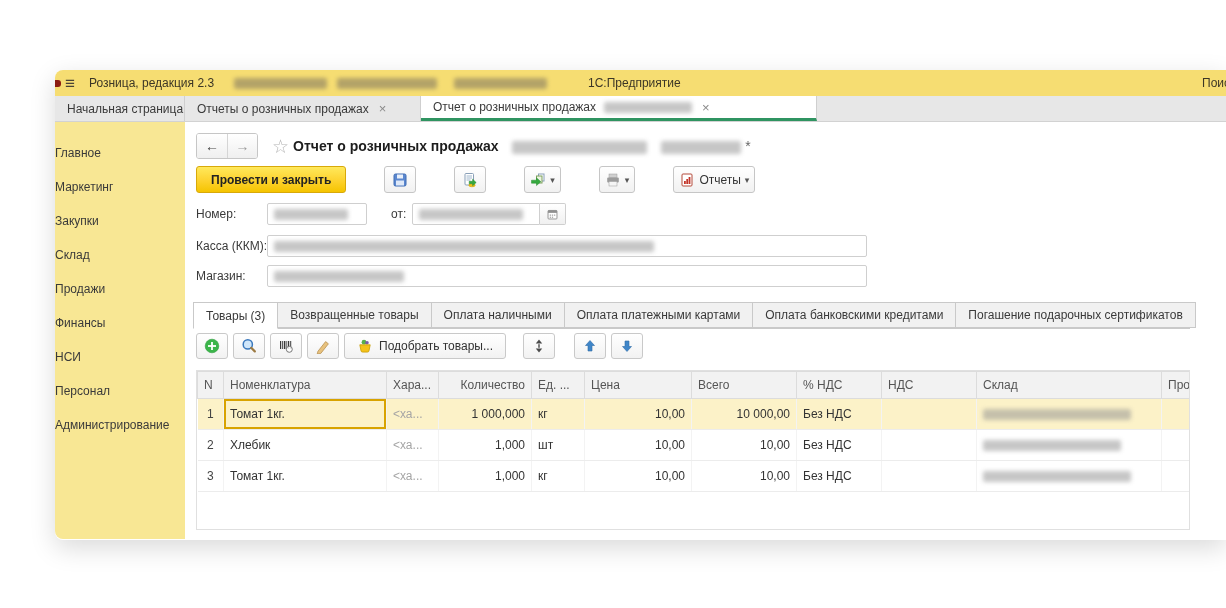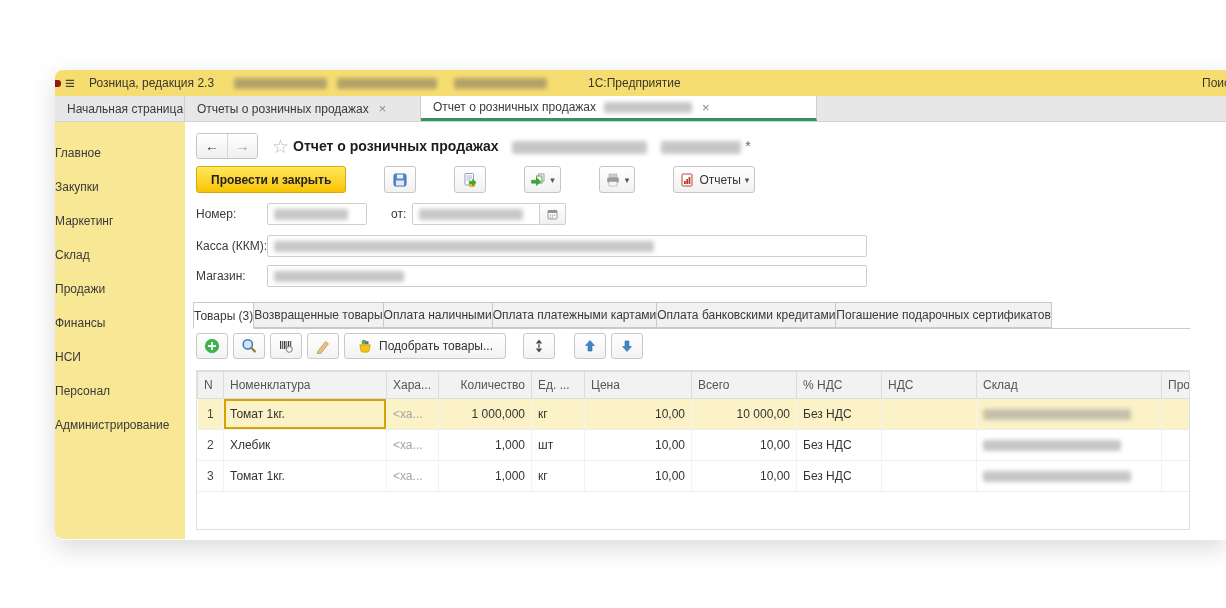--- a/index.html
+++ b/index.html
@@ -56,21 +56,21 @@
   .row-num { left:11px; top:81px; } .row-kkm { left:11px; top:113px; } .row-mag { left:11px; top:143px; }
   .flabel { width:71px; flex:none; color:#3a3a3a; }
   .input { height:22px; border:1px solid #cfcfcf; border-radius:2px; background:#fff;
            display:inline-flex; align-items:center; padding:0 6px; cursor:text; }
   .calbtn { height:22px; width:26px; border:1px solid #cfcfcf; border-left:none; border-radius:0 2px 2px 0;
             background:linear-gradient(#fff,#f0f0f0); display:inline-flex; align-items:center; justify-content:center; cursor:pointer; }
   .date-input { border-radius:2px 0 0 2px; }
   
   .doctabs { position:absolute; left:8px; top:180px; width:997px; height:27px; display:flex;
              align-items:flex-end; border-bottom:1px solid #c9c9c9; }
-  .dtab { height:26px; display:flex; align-items:center; padding:0 0; background:#f1f1f1;
+  .dtab { height:26px; display:flex; align-items:center; padding:0 12px; background:#f1f1f1;
           border:1px solid #c9c9c9; margin-right:-1px; color:#3a3a3a; cursor:pointer; white-space:nowrap; }
   .dtab.active { background:#fff; border-bottom:1px solid #fff; margin-bottom:-1px; height:27px; }
   
   .row-tool { left:11px; top:211px; }
   .tbtn { height:26px; min-width:32px; padding:0 6px; display:inline-flex; align-items:center; justify-content:center;
           gap:6px; background:linear-gradient(#fff,#f2f2f2); border:1px solid #c9c9c9; border-radius:3px;
           margin-right:5px; cursor:pointer; }
   .gap12 { margin-left:12px; } .gap16 { margin-left:14px; }
   
   .table-zone { position:absolute; left:11px; top:248px; width:994px; height:160px;
@@ -122,22 +122,22 @@
         <span>Отчет о розничных продажах</span>
         <span class="blur" style="width:88px"></span>
         <span class="close">×</span>
       </div>
     </div>
 
     <div class="appbody">
 
       <div class="sidebar">
         <div class="side-item">Главное</div>
+        <div class="side-item">Маркетинг</div>
         <div class="side-item">Закупки</div>
-        <div class="side-item">Маркетинг</div>
         <div class="side-item">Склад</div>
         <div class="side-item">Продажи</div>
         <div class="side-item">Финансы</div>
         <div class="side-item">НСИ</div>
         <div class="side-item">Персонал</div>
         <div class="side-item">Администрирование</div>
       </div>
 
       <div class="content">
 

